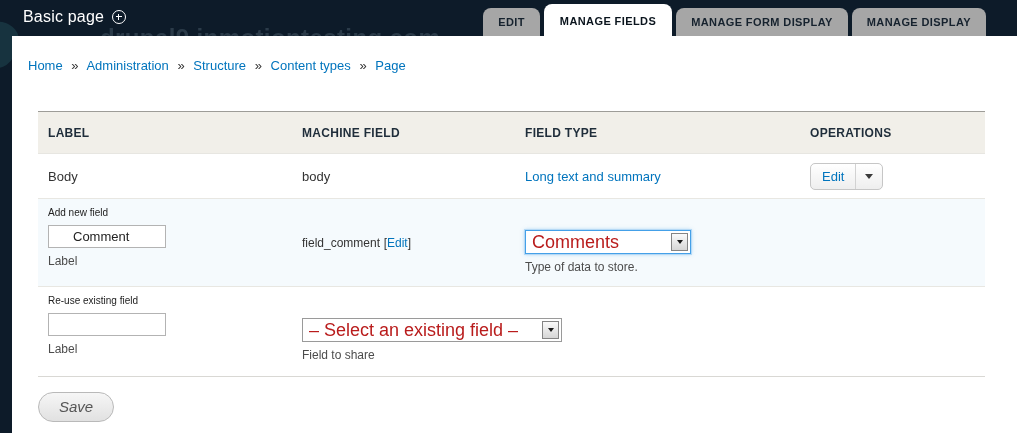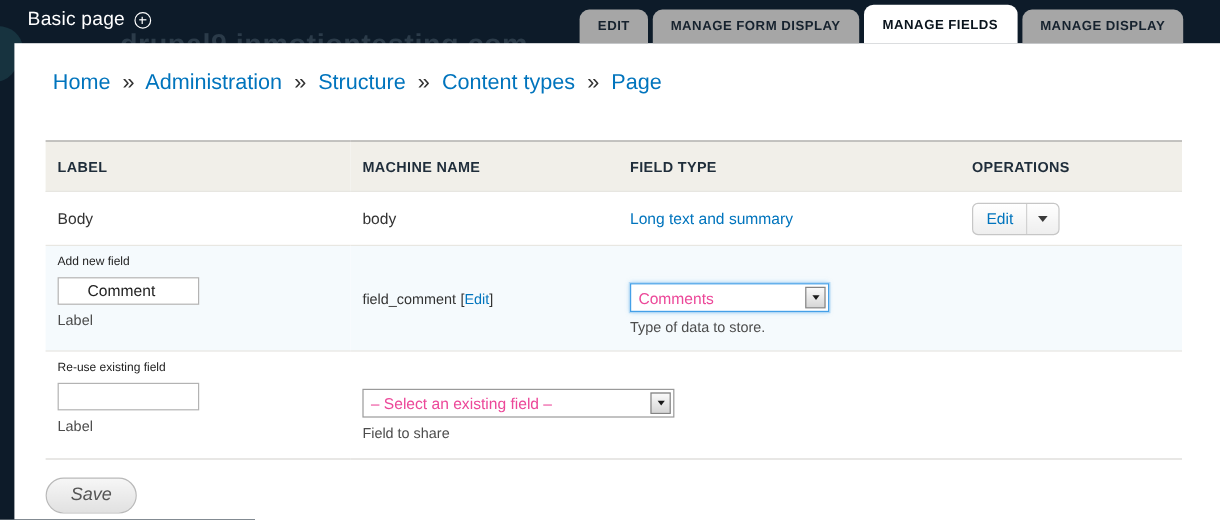--- a/index.html
+++ b/index.html
@@ -29,21 +29,21 @@
     align-items:flex-end; gap:4px; z-index:2; }
   .tab { background:#a6a6a6; color:#16222e; font-size:11px; font-weight:bold;
     letter-spacing:.4px; padding:9px 15px 8px; border-radius:8px 8px 0 0;
     line-height:1; white-space:nowrap; cursor:pointer; }
   .tab.active { background:#fff; color:#0a141d; padding:12px 16px 9px; }
 
   
   .panel { position:absolute; left:12px; top:36px; width:1005px; height:397px;
     background:#fff; z-index:1; }
 
-  .breadcrumb { margin:22px 0 0 32px; font-size:18px; color:#333; }
+  .breadcrumb { margin:22px 0 0 16px; font-size:13px; color:#333; }
   .breadcrumb a { color:#0074bd; text-decoration:none; cursor:pointer; }
   .breadcrumb .sep { color:#333; margin:0 5px; }
 
   table.fields { margin:38px 0 0 26px; width:947px; border-collapse:collapse;
     border-top:1px solid #9d9c98; font-size:13px; color:#333; }
   table.fields th { background:#f1efe9; text-align:left; font-size:12px; font-weight:bold;
     color:#1f2d3a; letter-spacing:.3px; padding:14px 10px 13px; border-bottom:1px solid #e7e6e1; }
   table.fields td { padding:8px 10px; vertical-align:top; }
   tr.row-body td { vertical-align:middle; height:45px; border-bottom:1px solid #e8e7e2; padding-top:4px; padding-bottom:4px; }
   tr.row-add td { background:#f5fafd; border-bottom:1px solid #e8e7e2; height:88px; }
@@ -72,21 +72,21 @@
 
   .spacer { height:23px; }
 
   
   .select { display:flex; align-items:center; justify-content:space-between;
     width:166px; height:24px; background:#fff; border:1px solid #9a9a9a;
     padding-left:6px; cursor:pointer; }
   .select.wide { width:260px; }
   .select.focused { border:1px solid #44a0e8;
     box-shadow:0 0 0 1px #b5d9f5, 0 0 4px rgba(68,160,232,.55); }
-  .sel-text { font-size:13px; color:#ec4899; white-space:nowrap; overflow:hidden; }
+  .sel-text { font-size:18px; color:#b91c1c; white-space:nowrap; overflow:hidden; }
   .sel-btn { width:17px; height:18px; margin-right:2px; flex:none;
     background:linear-gradient(#fafafa,#d6d6d6); border:1px solid #848484;
     display:flex; align-items:center; justify-content:center; }
   .tri { width:0; height:0; border-left:3.5px solid transparent;
     border-right:3.5px solid transparent; border-top:4.5px solid #1a1a1a; }
 
   button.save { margin:15px 0 0 26px; padding:5px 20px 6px; font-size:15px;
     font-family:"Liberation Sans",sans-serif; color:#565656;
     background:linear-gradient(#f6f6f6,#e1e1e1); border:1px solid #b9b9b9;
     border-radius:15px; cursor:pointer;font-style:italic; }
@@ -99,22 +99,22 @@
   <div class="drupal-drop"></div>
   <div class="watermark">drupal9.inmotiontesting.com</div>
 
   <div class="page-title">
     <span>Basic page</span>
     <span class="add-icon"></span>
   </div>
 
   <div class="tabs">
     <div class="tab">EDIT</div>
+    <div class="tab active">MANAGE FIELDS</div>
     <div class="tab">MANAGE FORM DISPLAY</div>
-    <div class="tab active">MANAGE FIELDS</div>
     <div class="tab">MANAGE DISPLAY</div>
   </div>
 
   <div class="panel">
 
     <div class="breadcrumb">
       <a>Home</a>
       <span class="sep">»</span>
       <a>Administration</a>
       <span class="sep">»</span>
@@ -128,21 +128,21 @@
     <table class="fields">
       <colgroup>
         <col style="width:254px">
           <col style="width:223px">
           <col style="width:285px">
           <col style="width:185px">
       </colgroup>
       <thead>
         <tr>
           <th>LABEL</th>
-          <th>MACHINE NAME</th>
+          <th>MACHINE FIELD</th>
           <th>FIELD TYPE</th>
           <th>OPERATIONS</th>
         </tr>
       </thead>
       <tbody>
         <tr class="row-body">
           <td>Body</td>
           <td>body</td>
           <td><a class="link">Long text and summary</a></td>
           <td>

